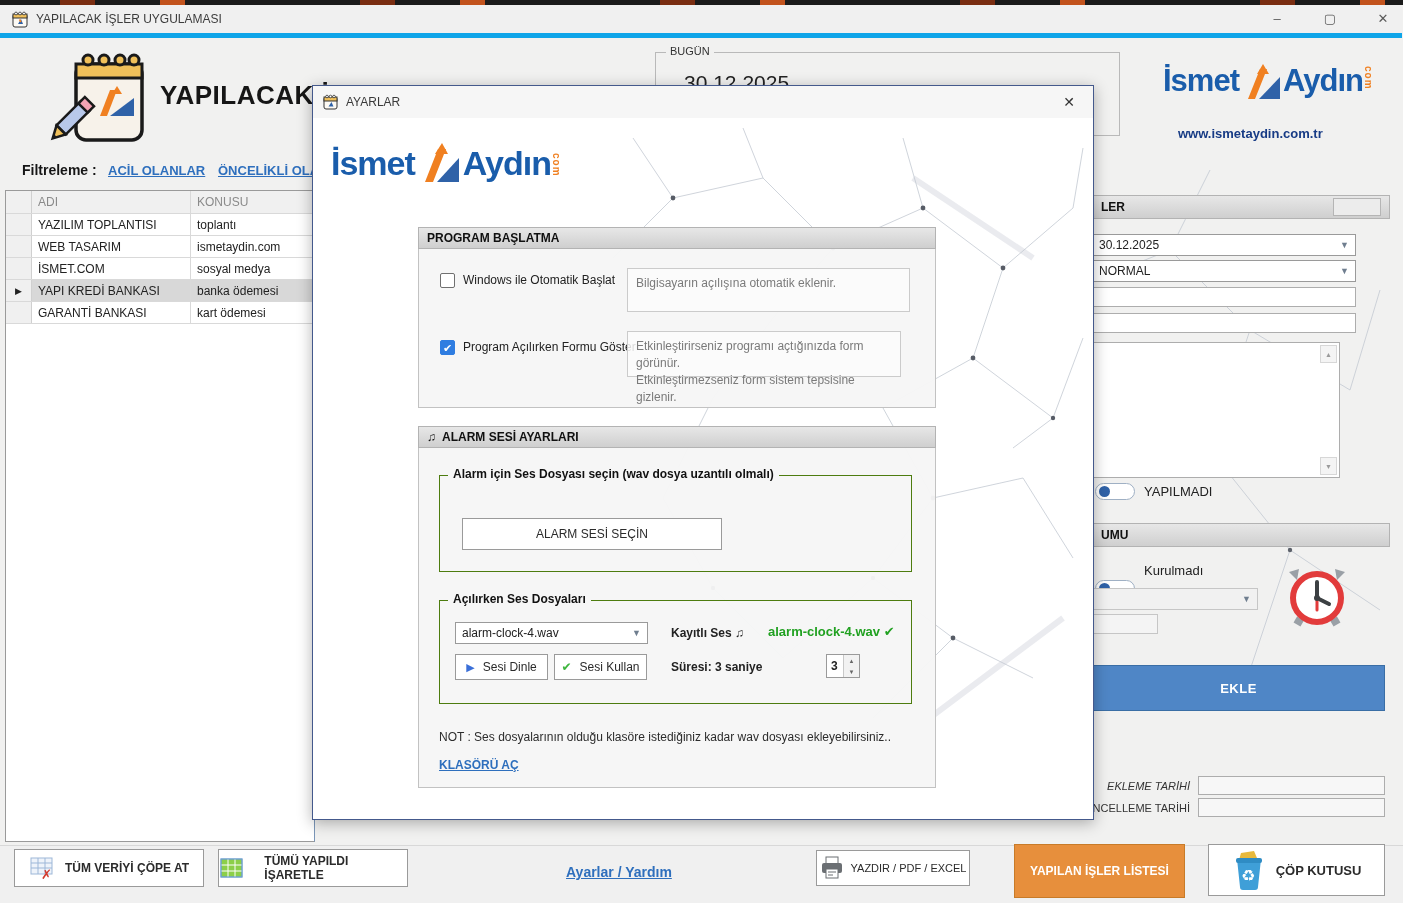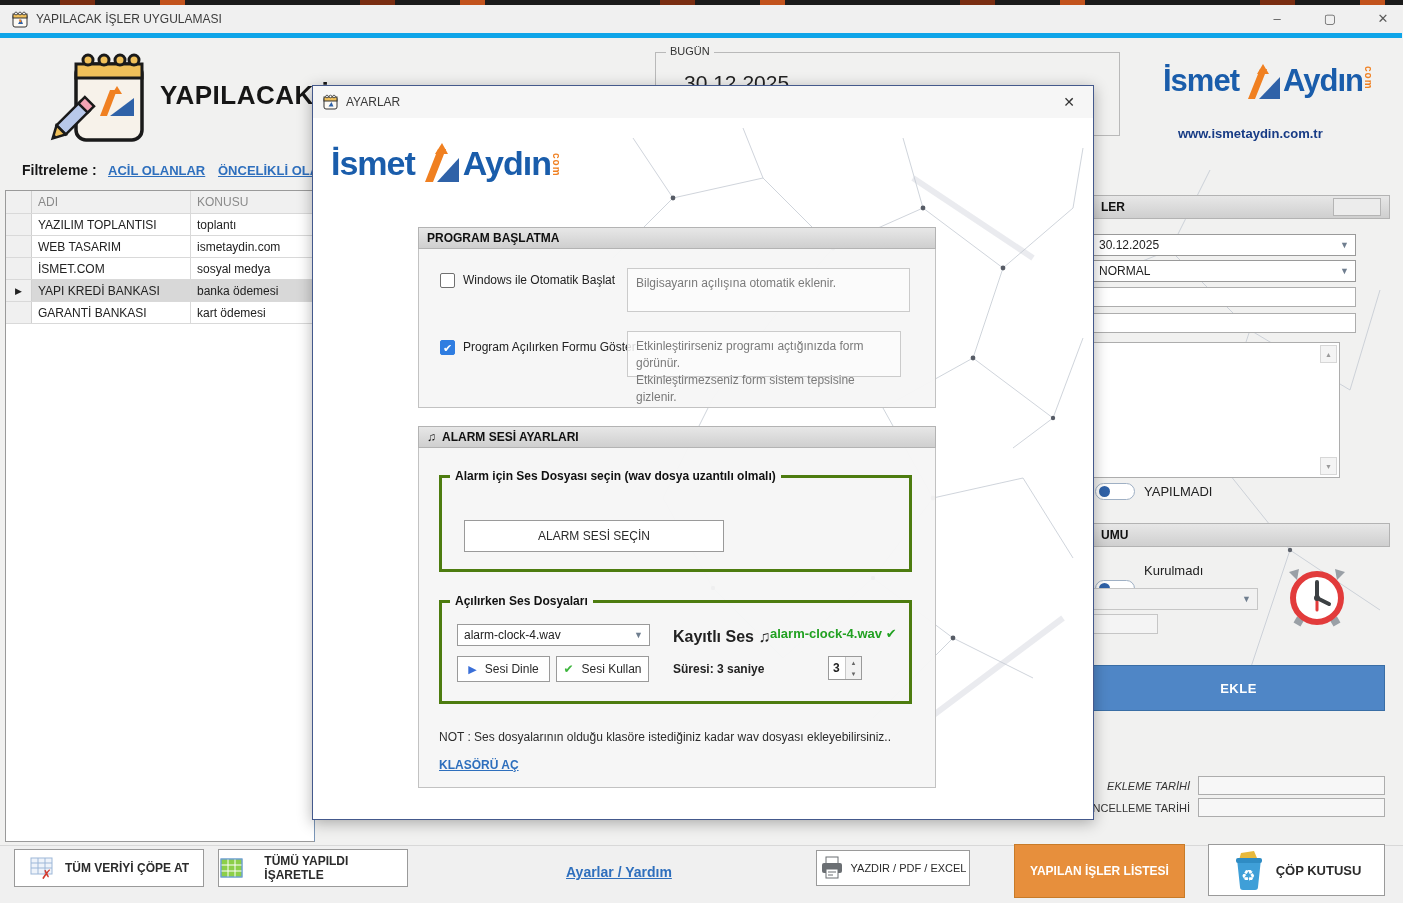--- a/index.html
+++ b/index.html
@@ -21,21 +21,21 @@
   .btn{background:#fff;border:1px solid #9a9a9a;display:flex;align-items:center;justify-content:center;
     gap:10px;font-weight:bold;color:#2b2b2b;box-sizing:border-box;cursor:pointer;}
   .combo{background:#fff;border:1px solid #9a9a9a;box-sizing:border-box;display:flex;align-items:center;
     font-size:12px;padding:0 6px;justify-content:space-between;}
   .combo.disabled{background:#f1f1f1;border-color:#c6c6c6;color:#999;}
   .carr{color:#6f7e8f;font-size:9px;}
   .input{background:#fff;border:1px solid #adadad;box-sizing:border-box;}
   .input.disabled{background:#f4f4f4;border-color:#c6c6c6;}
   .toggle{width:40px;height:17px;border:1px solid #9fb0c4;border-radius:9px;background:#fff;position:relative;box-sizing:border-box;}
   .toggle .knob{position:absolute;left:3px;top:2px;width:11px;height:11px;border-radius:50%;background:#2f62a8;}
-  .gb{border:3px solid #4d7c0f;position:absolute;box-sizing:border-box;}
+  .gb{border:1px solid #4d7c0f;position:absolute;box-sizing:border-box;}
   .gb>.lbl{position:absolute;top:-9px;left:8px;background:#f6f6f6;padding:0 5px;font-weight:bold;font-size:12px;color:#111;}
   .panel{position:absolute;background:rgba(246,246,246,0.96);border:1px solid #c2c2c2;box-sizing:border-box;}
   .desc{border:1px solid #cbcbcb;background:rgba(252,252,252,.85);color:#7a7a7a;font-size:12px;
     padding:6px 8px;box-sizing:border-box;line-height:17px;}
   .cb{width:15px;height:15px;border:1px solid #707070;background:#fff;border-radius:2px;box-sizing:border-box;}
   .cb.checked{background:#2f7de1;border-color:#2f7de1;color:#fff;font-size:11px;line-height:14px;text-align:center;}
   
   .grid{left:5px;top:190px;width:308px;height:650px;background:#fff;border:1px solid #9a9a9a;border-right:1px solid #7a96b8;}
   .trow{display:flex;height:21px;border-bottom:1px solid #d9d9d9;font-size:12px;align-items:center;}
   .tsel{width:25px;align-self:stretch;background:#f0f0f0;border-right:1px solid #d0d0d0;display:flex;align-items:center;justify-content:center;font-size:9px;color:#222;}
@@ -359,21 +359,21 @@
           <span>ALARM SESİ SEÇİN</span>
         </div>
       </div>
 
       <div class="gb" style="left:20px;top:173px;width:473px;height:104px;">
         <span class="lbl">Açılırken Ses Dosyaları</span>
         <div class="combo" style="position:absolute;left:15px;top:21px;width:193px;height:22px;">
           <span>alarm-clock-4.wav</span>
           <span class="carr">▼</span>
         </div>
-        <div class="abs b" style="left:231px;top:25px;font-size:16px;">
+        <div class="abs b" style="left:231px;top:25px;font-size:12px;">
           <span>Kayıtlı Ses</span>
           <span>♫</span>
         </div>
         <div class="abs b" style="left:328px;top:23px;font-size:13px;color:#21a121;">
           <span>alarm-clock-4.wav</span>
           <span>✔</span>
         </div>
         <div class="btn" style="position:absolute;left:15px;top:53px;width:93px;height:26px;font-weight:normal;font-size:12px;gap:8px;">
           <span style="color:#3a6fd8;font-size:11px;">▶</span>
           <span>Sesi Dinle</span>

